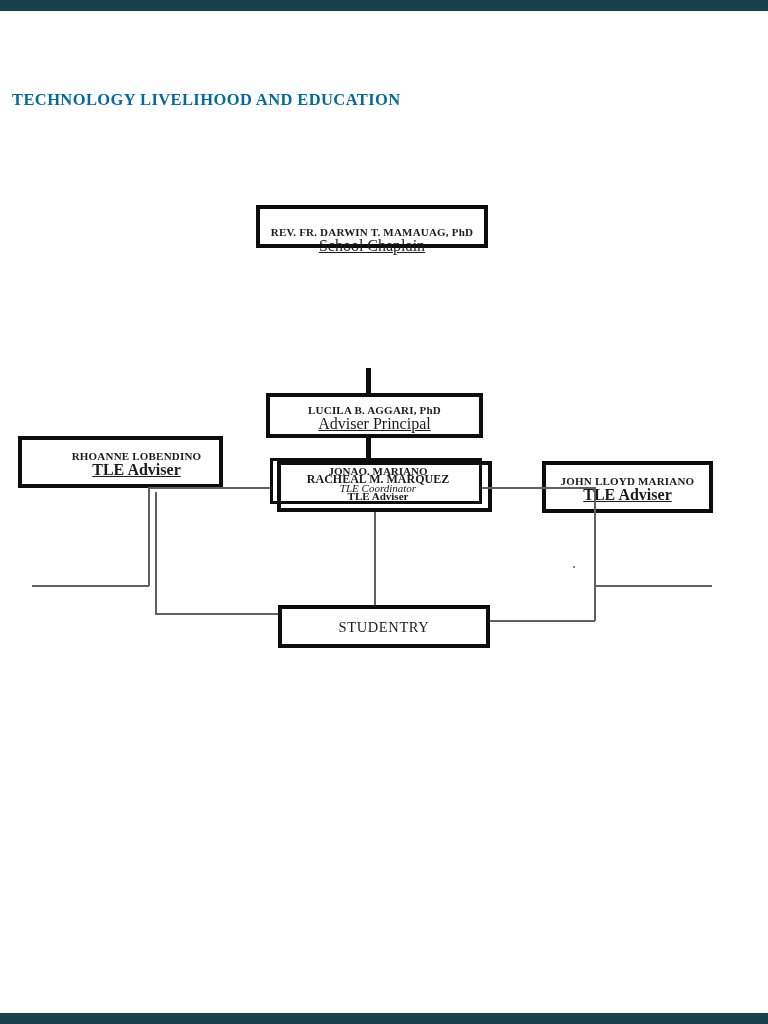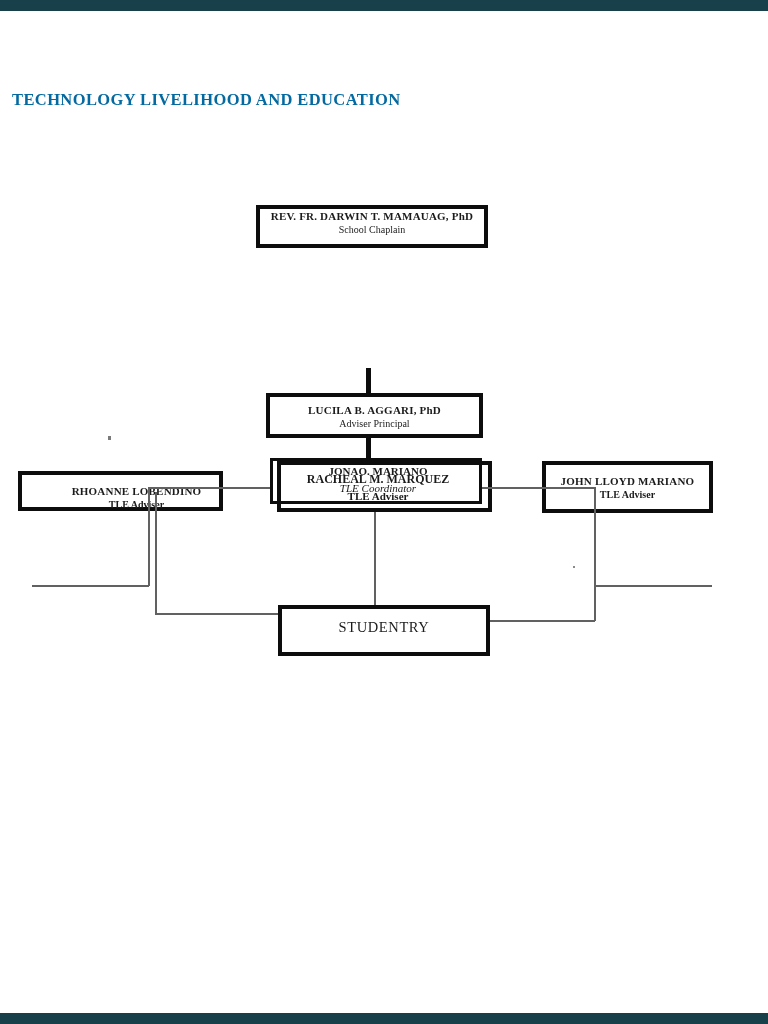--- a/index.html
+++ b/index.html
@@ -12,28 +12,28 @@
   .frame-bar.bottom{top:1013px;}
 
   .doc-title{position:absolute;left:12px;width:768px;text-align:left;
              font-weight:bold;font-size:16.5px;letter-spacing:0.4px;color:#0369a1;}
   .t1{top:90px;}
   .t2{top:128px;}
 
   .node{position:absolute;box-sizing:border-box;border:4px solid #0d0d0d;
         background:transparent;text-align:center;z-index:3;}
   .node .nm{font-weight:bold;font-size:11px;letter-spacing:0.2px;line-height:14px;}
-  .node .rl{font-size:10px;line-height:14px;}
+  .node .rl{font-size:16px;line-height:14px;text-decoration:underline;}
   .node .rl.b{font-weight:bold;}
 
-  .box-chaplain {left:256px;top:205px;width:232px;height:43px;padding-top:0;}
+  .box-chaplain {left:256px;top:205px;width:232px;height:43px;padding-top:16px;}
   .box-principal{left:266px;top:393px;width:217px;height:45px;padding-top:6px;}
-  .box-left     {left:18px; top:471px;width:205px;height:40px;padding-top:9px;padding-left:32px;}
+  .box-left     {left:18px; top:436px;width:205px;height:52px;padding-top:9px;padding-left:32px;}
   .box-right    {left:542px;top:461px;width:171px;height:52px;padding-top:9px;}
-  .box-student  {left:278px;top:605px;width:212px;height:51px;padding-top:11px;}
+  .box-student  {left:278px;top:605px;width:212px;height:43px;padding-top:11px;}
   .box-student .nm{font-weight:normal;font-size:14.5px;letter-spacing:0.6px;}
 
   
   .box-rear {left:270px;top:458px;width:212px;height:46px;border-width:3px;z-index:1;}
   .box-front{left:277px;top:461px;width:215px;height:51px;z-index:2;}
   .cl-line{position:absolute;left:272px;width:212px;text-align:center;z-index:5;
            font-size:11px;line-height:12px;}
   .cl-line.b{font-weight:bold;}
   .cl1{top:465px;}
   .cl2{top:473px;font-size:12px;}

